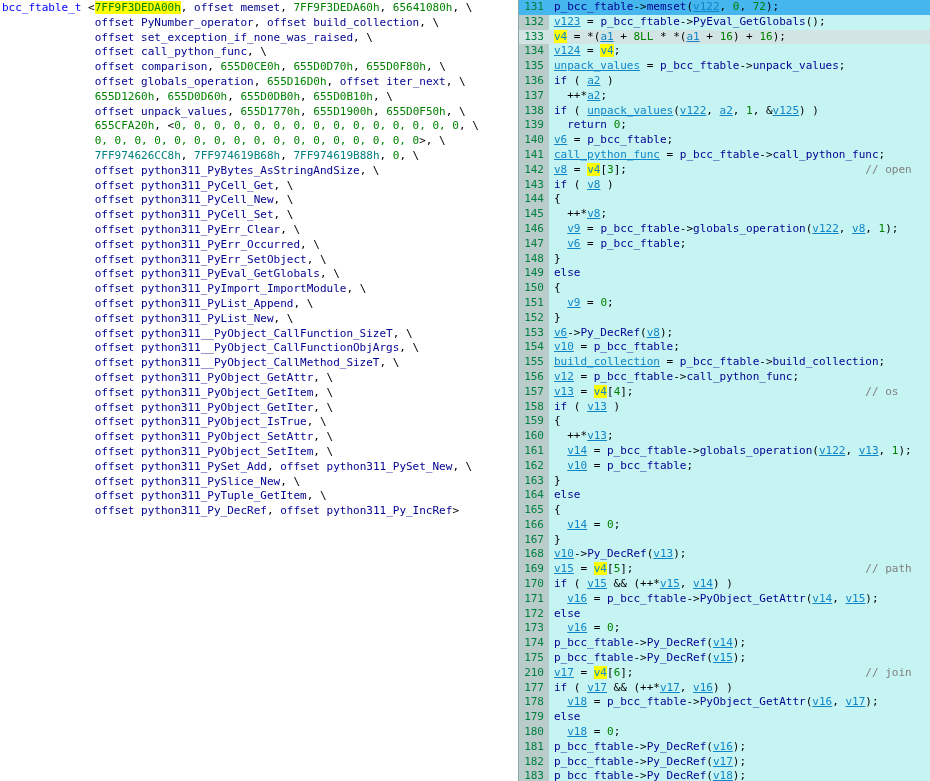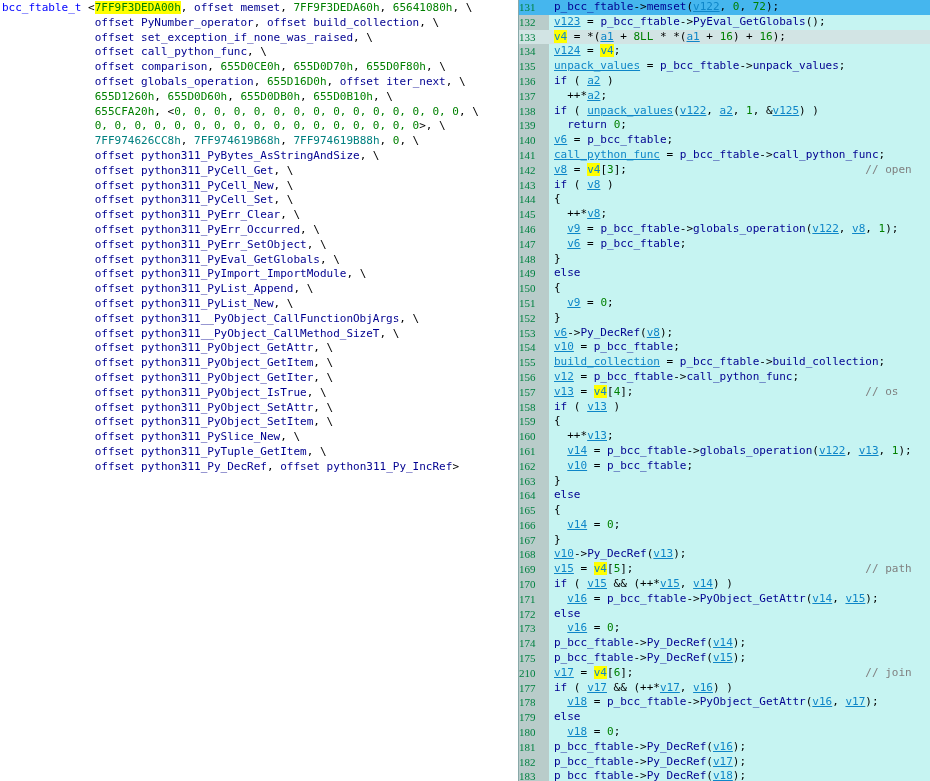--- a/index.html
+++ b/index.html
@@ -7,21 +7,21 @@
   body { font-family:"DejaVu Sans Mono","Liberation Mono",monospace; font-size:11px; }
   .screen { display:flex; width:930px; height:781px; }
 
   
   .left { width:518px; height:100%; background:var(--left_bg); padding:1px 0 0 2px; overflow:hidden; }
   .dline { height:14.8px; line-height:14.8px; white-space:pre; }
 
   
   .right { width:412px; height:100%; background:var(--code_bg); overflow:hidden; border-left:1px solid #88A8A8; }
   .crow { display:flex; height:14.8px; line-height:14.8px; white-space:pre; }
-  .gut { flex:0 0 30px; width:30px; background:var(--gutter_bg); color:var(--linenum); text-align:left; padding-right:5px; overflow:hidden;font-family:Liberation Serif, serif; }
+  .gut { flex:0 0 30px; width:30px; background:var(--gutter_bg); color:var(--linenum); text-align:right; padding-right:5px; overflow:hidden; }
   .code { flex:1 1 auto; padding-left:5px; white-space:pre; overflow:hidden; }
   .crow.sel, .crow.sel .gut { background:var(--sel_bg); }
   .crow.cur, .crow.cur .gut { background:var(--cur_bg); }
 
   
   .tk-struct { color:var(--struct); }
   .tk-off    { color:var(--keyword); }
   .tk-kw     { color:var(--keyword); }
   .tk-name   { color:var(--name); }
   .tk-nam    { color:var(--name); }
@@ -39,42 +39,45 @@
 
 <div class="screen">
   <div class="left">
       <div class="dline"><span class="tk-struct">bcc_ftable_t</span><span class="tk-pun"> &lt;</span><span class="tk-hln">7FF9F3DEDA00h</span><span class="tk-pun">, </span><span class="tk-off">offset </span><span class="tk-name">memset</span><span class="tk-pun">, </span><span class="tk-num">7FF9F3DEDA60h</span><span class="tk-pun">, </span><span class="tk-num">65641080h</span><span class="tk-pun">, \</span></div>
       <div class="dline"><span class="tk-sp">              </span><span class="tk-off">offset </span><span class="tk-name">PyNumber_operator</span><span class="tk-pun">, </span><span class="tk-off">offset </span><span class="tk-name">build_collection</span><span class="tk-pun">, \</span></div>
       <div class="dline"><span class="tk-sp">              </span><span class="tk-off">offset </span><span class="tk-name">set_exception_if_none_was_raised</span><span class="tk-pun">, \</span></div>
       <div class="dline"><span class="tk-sp">              </span><span class="tk-off">offset </span><span class="tk-name">call_python_func</span><span class="tk-pun">, \</span></div>
       <div class="dline"><span class="tk-sp">              </span><span class="tk-off">offset </span><span class="tk-name">comparison</span><span class="tk-pun">, </span><span class="tk-num">655D0CE0h</span><span class="tk-pun">, </span><span class="tk-num">655D0D70h</span><span class="tk-pun">, </span><span class="tk-num">655D0F80h</span><span class="tk-pun">, \</span></div>
       <div class="dline"><span class="tk-sp">              </span><span class="tk-off">offset </span><span class="tk-name">globals_operation</span><span class="tk-pun">, </span><span class="tk-num">655D16D0h</span><span class="tk-pun">, </span><span class="tk-off">offset </span><span class="tk-name">iter_next</span><span class="tk-pun">, \</span></div>
       <div class="dline"><span class="tk-sp">              </span><span class="tk-num">655D1260h</span><span class="tk-pun">, </span><span class="tk-num">655D0D60h</span><span class="tk-pun">, </span><span class="tk-num">655D0DB0h</span><span class="tk-pun">, </span><span class="tk-num">655D0B10h</span><span class="tk-pun">, \</span></div>
+      <div class="dline"><span class="tk-sp">              </span><span class="tk-off">offset </span><span class="tk-name">unpack_values</span><span class="tk-pun">, </span><span class="tk-num">655D1770h</span><span class="tk-pun">, </span><span class="tk-num">655D1900h</span><span class="tk-pun">, </span><span class="tk-num">655D0F50h</span><span class="tk-pun">, \</span></div>
       <div class="dline"><span class="tk-sp">              </span><span class="tk-num">655CFA20h</span><span class="tk-pun">, &lt;</span><span class="tk-num">0, 0, 0, 0, 0, 0, 0, 0, 0, 0, 0, 0, 0, 0, 0</span><span class="tk-pun">, \</span></div>
       <div class="dline"><span class="tk-sp">              </span><span class="tk-num">0, 0, 0, 0, 0, 0, 0, 0, 0, 0, 0, 0, 0, 0, 0, 0, 0</span><span class="tk-pun">&gt;, \</span></div>
       <div class="dline"><span class="tk-sp">              </span><span class="tk-addr">7FF974626CC8h</span><span class="tk-pun">, </span><span class="tk-addr">7FF974619B68h</span><span class="tk-pun">, </span><span class="tk-addr">7FF974619B88h</span><span class="tk-pun">, </span><span class="tk-num">0</span><span class="tk-pun">, \</span></div>
       <div class="dline"><span class="tk-sp">              </span><span class="tk-off">offset </span><span class="tk-name">python311_PyBytes_AsStringAndSize</span><span class="tk-pun">, \</span></div>
       <div class="dline"><span class="tk-sp">              </span><span class="tk-off">offset </span><span class="tk-name">python311_PyCell_Get</span><span class="tk-pun">, \</span></div>
       <div class="dline"><span class="tk-sp">              </span><span class="tk-off">offset </span><span class="tk-name">python311_PyCell_New</span><span class="tk-pun">, \</span></div>
       <div class="dline"><span class="tk-sp">              </span><span class="tk-off">offset </span><span class="tk-name">python311_PyCell_Set</span><span class="tk-pun">, \</span></div>
       <div class="dline"><span class="tk-sp">              </span><span class="tk-off">offset </span><span class="tk-name">python311_PyErr_Clear</span><span class="tk-pun">, \</span></div>
       <div class="dline"><span class="tk-sp">              </span><span class="tk-off">offset </span><span class="tk-name">python311_PyErr_Occurred</span><span class="tk-pun">, \</span></div>
       <div class="dline"><span class="tk-sp">              </span><span class="tk-off">offset </span><span class="tk-name">python311_PyErr_SetObject</span><span class="tk-pun">, \</span></div>
       <div class="dline"><span class="tk-sp">              </span><span class="tk-off">offset </span><span class="tk-name">python311_PyEval_GetGlobals</span><span class="tk-pun">, \</span></div>
       <div class="dline"><span class="tk-sp">              </span><span class="tk-off">offset </span><span class="tk-name">python311_PyImport_ImportModule</span><span class="tk-pun">, \</span></div>
       <div class="dline"><span class="tk-sp">              </span><span class="tk-off">offset </span><span class="tk-name">python311_PyList_Append</span><span class="tk-pun">, \</span></div>
       <div class="dline"><span class="tk-sp">              </span><span class="tk-off">offset </span><span class="tk-name">python311_PyList_New</span><span class="tk-pun">, \</span></div>
+      <div class="dline"><span class="tk-sp">              </span><span class="tk-off">offset </span><span class="tk-name">python311__PyObject_CallFunction_SizeT</span><span class="tk-pun">, \</span></div>
       <div class="dline"><span class="tk-sp">              </span><span class="tk-off">offset </span><span class="tk-name">python311__PyObject_CallFunctionObjArgs</span><span class="tk-pun">, \</span></div>
       <div class="dline"><span class="tk-sp">              </span><span class="tk-off">offset </span><span class="tk-name">python311__PyObject_CallMethod_SizeT</span><span class="tk-pun">, \</span></div>
       <div class="dline"><span class="tk-sp">              </span><span class="tk-off">offset </span><span class="tk-name">python311_PyObject_GetAttr</span><span class="tk-pun">, \</span></div>
       <div class="dline"><span class="tk-sp">              </span><span class="tk-off">offset </span><span class="tk-name">python311_PyObject_GetItem</span><span class="tk-pun">, \</span></div>
       <div class="dline"><span class="tk-sp">              </span><span class="tk-off">offset </span><span class="tk-name">python311_PyObject_GetIter</span><span class="tk-pun">, \</span></div>
       <div class="dline"><span class="tk-sp">              </span><span class="tk-off">offset </span><span class="tk-name">python311_PyObject_IsTrue</span><span class="tk-pun">, \</span></div>
       <div class="dline"><span class="tk-sp">              </span><span class="tk-off">offset </span><span class="tk-name">python311_PyObject_SetAttr</span><span class="tk-pun">, \</span></div>
       <div class="dline"><span class="tk-sp">              </span><span class="tk-off">offset </span><span class="tk-name">python311_PyObject_SetItem</span><span class="tk-pun">, \</span></div>
+      <div class="dline"><span class="tk-sp">              </span><span class="tk-off">offset </span><span class="tk-name">python311_PySet_Add</span><span class="tk-pun">, </span><span class="tk-off">offset </span><span class="tk-name">python311_PySet_New</span><span class="tk-pun">, \</span></div>
       <div class="dline"><span class="tk-sp">              </span><span class="tk-off">offset </span><span class="tk-name">python311_PySlice_New</span><span class="tk-pun">, \</span></div>
       <div class="dline"><span class="tk-sp">              </span><span class="tk-off">offset </span><span class="tk-name">python311_PyTuple_GetItem</span><span class="tk-pun">, \</span></div>
       <div class="dline"><span class="tk-sp">              </span><span class="tk-off">offset </span><span class="tk-name">python311_Py_DecRef</span><span class="tk-pun">, </span><span class="tk-off">offset </span><span class="tk-name">python311_Py_IncRef</span><span class="tk-pun">&gt;</span></div>
     </div>
   <div class="right">
       <div class="crow sel"><span class="gut">131</span><span class="code"><span class="tk-nam">p_bcc_ftable</span><span class="tk-pun">-&gt;</span><span class="tk-nam">memset</span><span class="tk-pun">(</span><span class="tk-var">v122</span><span class="tk-pun">, </span><span class="tk-num">0</span><span class="tk-pun">, </span><span class="tk-num">72</span><span class="tk-pun">);</span></span></div>
       <div class="crow"><span class="gut">132</span><span class="code"><span class="tk-var">v123</span><span class="tk-pun"> = </span><span class="tk-nam">p_bcc_ftable</span><span class="tk-pun">-&gt;</span><span class="tk-nam">PyEval_GetGlobals</span><span class="tk-pun">();</span></span></div>
       <div class="crow cur"><span class="gut">133</span><span class="code"><span class="tk-hlv">v4</span><span class="tk-pun"> = *(</span><span class="tk-var">a1</span><span class="tk-pun"> + </span><span class="tk-num">8LL</span><span class="tk-pun"> * *(</span><span class="tk-var">a1</span><span class="tk-pun"> + </span><span class="tk-num">16</span><span class="tk-pun">) + </span><span class="tk-num">16</span><span class="tk-pun">);</span></span></div>
       <div class="crow"><span class="gut">134</span><span class="code"><span class="tk-var">v124</span><span class="tk-pun"> = </span><span class="tk-hlv">v4</span><span class="tk-pun">;</span></span></div>
       <div class="crow"><span class="gut">135</span><span class="code"><span class="tk-var">unpack_values</span><span class="tk-pun"> = </span><span class="tk-nam">p_bcc_ftable</span><span class="tk-pun">-&gt;</span><span class="tk-nam">unpack_values</span><span class="tk-pun">;</span></span></div>

